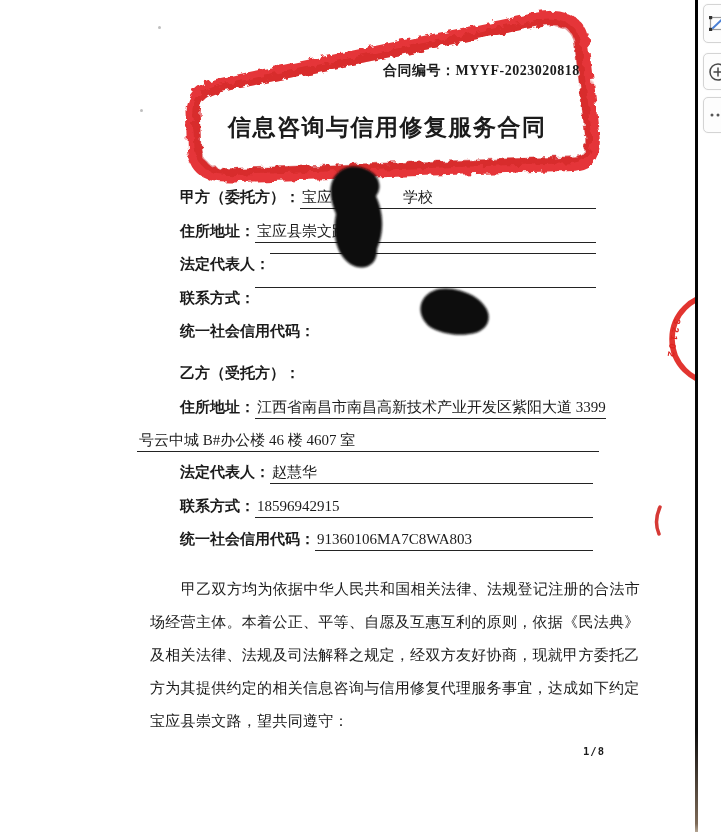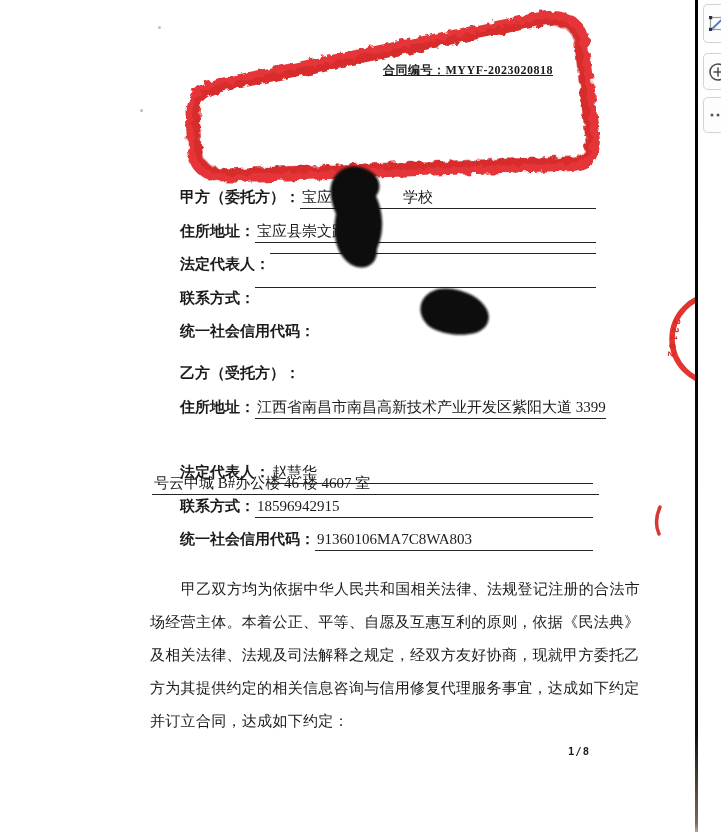--- a/index.html
+++ b/index.html
@@ -1,32 +1,32 @@
 <!DOCTYPE html>
 <html><head>
 <meta charset="utf-8">
 <style>
   html,body{margin:0;padding:0;background:#ffffff;}
   #stage{position:relative;width:721px;height:834px;overflow:hidden;background:#fff;
          font-family:"Liberation Serif","DejaVu Serif",serif;color:#1b1b1b;}
   .abs{position:absolute;}
   
-  .contract-no{left:383px;top:62px;font-size:12px;font-weight:700;letter-spacing:.5px;z-index:2;text-decoration:underline;}
+  .contract-no{left:383px;top:62px;font-size:14px;font-weight:700;letter-spacing:.5px;z-index:2;}
   .doc-title{left:228px;top:112px;font-size:23px;font-weight:700;letter-spacing:1.5px;z-index:2;margin:0;}
   .row{display:flex;align-items:flex-start;height:24px;z-index:2;font-size:15px;line-height:22px;}
   .row .lbl{font-weight:700;white-space:nowrap;}
   .row .vline{flex:1;border-bottom:1.5px solid #232323;white-space:nowrap;padding-left:2px;}
   .spacer{display:inline-block;width:56px;}
   .rowA{left:180px;right:125px;}
   .rowB{left:180px;right:128px;}
-  .rowB3{left:152px;right:122px;margin-top:43px;}
+  .rowB3{left:137px;right:122px;}
   .body-par{left:150px;right:108px;top:573px;z-index:2;font-size:15px;line-height:33px;letter-spacing:.3px;}
   .body-par .ln{height:33px;white-space:nowrap;}
   .indent{padding-left:31px;}
-  .page-num{left:568px;top:745px;font-size:10.5px;font-weight:700;letter-spacing:1px;z-index:2;
+  .page-num{left:583px;top:745px;font-size:10.5px;font-weight:700;letter-spacing:1px;z-index:2;
             font-family:"DejaVu Sans Mono",monospace;}
   
   .overlay-svg{left:0;top:0;z-index:1;pointer-events:none;}
   .blob-svg{left:0;top:0;z-index:3;pointer-events:none;}
   .seal-wrap{left:0;top:0;width:696px;height:834px;overflow:hidden;z-index:1;pointer-events:none;}
   .seal-text{position:absolute;left:644px;top:334px;width:60px;text-align:center;
              transform:rotate(100deg);color:#dd2420;font-weight:700;font-size:9.5px;
              letter-spacing:3px;font-family:"Liberation Sans",sans-serif;}
   .speck{width:3px;height:3px;border-radius:50%;background:#8a8a8a;opacity:.55;z-index:2;}
   
@@ -64,20 +64,21 @@
     </svg>
     <div class="seal-text">32102</div>
   </div>
 
   <svg class="abs overlay-svg" width="721" height="834" viewBox="0 0 721 834">
     <path d="M660,507 C655.5,517 655.5,526 659,534" fill="none" stroke="#d2231f" stroke-width="3.5" stroke-linecap="round" opacity="0.9"></path>
   </svg>
 
   <div class="abs contract-no"><span>合同编号：</span><span>MYYF-2023020818</span></div>
 
+  <h1 class="abs doc-title">信息咨询与信用修复服务合同</h1>
 
   <div class="abs row rowA" style="top:186px;">
     <span class="lbl">甲方（委托方）：</span>
     <span class="vline"><span>宝应县</span><span class="spacer"></span><span>学校</span></span>
   </div>
   <div class="abs row rowA" style="top:220px;">
     <span class="lbl">住所地址：</span>
     <span class="vline"><span>宝应县崇文路</span></span>
   </div>
   <div class="abs row rowA" style="top:253px;">
@@ -113,21 +114,21 @@
   <div class="abs row rowB" style="top:528px;">
     <span class="lbl">统一社会信用代码：</span>
     <span class="vline"><span>91360106MA7C8WA803</span></span>
   </div>
 
   <div class="abs body-par">
     <div class="ln indent">甲乙双方均为依据中华人民共和国相关法律、法规登记注册的合法市</div>
     <div class="ln">场经营主体。本着公正、平等、自愿及互惠互利的原则，依据《民法典》</div>
     <div class="ln">及相关法律、法规及司法解释之规定，经双方友好协商，现就甲方委托乙</div>
     <div class="ln">方为其提供约定的相关信息咨询与信用修复代理服务事宜，达成如下约定</div>
-    <div class="ln">并订立合同，达成如下约定：</div>
+    <div class="ln">宝应县崇文路，望共同遵守：</div>
   </div>
 
   <div class="abs page-num">1/8</div>
 
   <svg class="abs blob-svg" width="721" height="834" viewBox="0 0 721 834">
     <defs>
         <filter id="soft">
           <feGaussianBlur stdDeviation="0.9"></feGaussianBlur>
         </filter>
       </defs>

